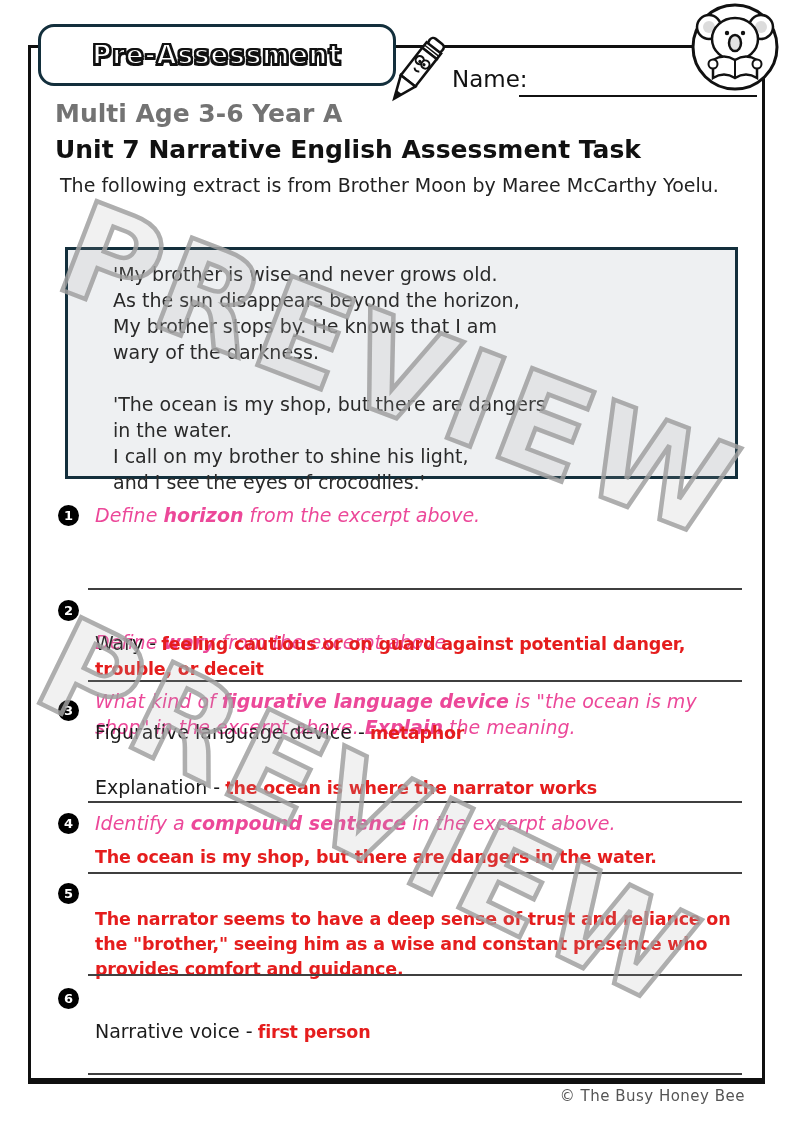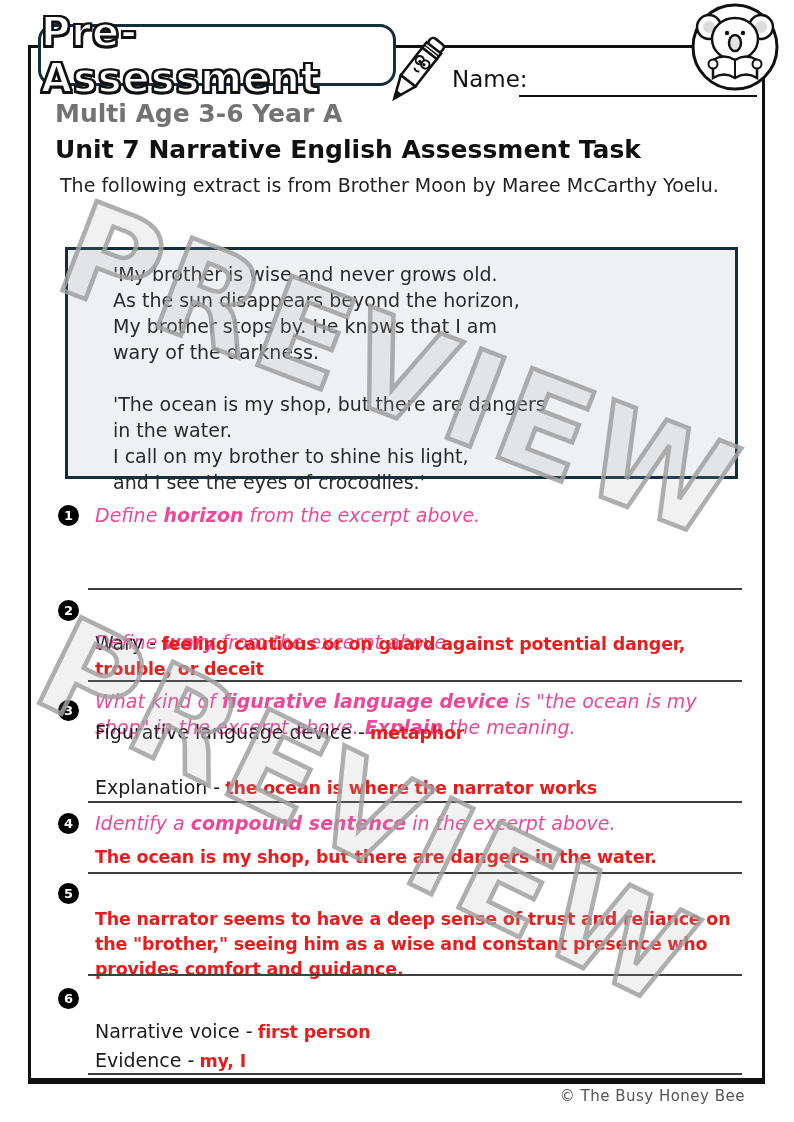--- a/index.html
+++ b/index.html
@@ -7,21 +7,21 @@
   .page{position:relative;width:794px;height:1122px;background:#fff;overflow:hidden;
         font-family:"DejaVu Sans","Liberation Sans",sans-serif;color:#1a1a1a;}
   .abs{position:absolute;}
 
   
   .frame{left:28px;top:45px;width:731px;height:1030px;border:3px solid #101010;border-bottom-width:6px;z-index:1;}
 
   
   .banner{left:38px;top:24px;width:352px;height:56px;background:#fff;border:3.5px solid var(--boxline);
           border-radius:16px;display:flex;align-items:center;justify-content:center;z-index:6;}
-  .banner-text{font-size:40px;font-weight:800;letter-spacing:1px;color:#fff;
+  .banner-text{font-size:26px;font-weight:800;letter-spacing:1px;color:#fff;
                -webkit-text-stroke:2px #111;
                text-shadow:-1.5px -1.5px 0 #111,1.5px -1.5px 0 #111,-1.5px 1.5px 0 #111,1.5px 1.5px 0 #111;}
   .pencil{left:376px;top:26px;z-index:7;}
   .koala{left:690px;top:2px;z-index:6;}
 
   .name-label{left:452px;top:66px;font-size:23px;color:#111;z-index:6;}
   .name-line{left:519px;top:68px;width:238px;height:27px;border-bottom:2.5px solid #111;z-index:6;}
 
   .program{left:55px;top:99px;font-size:25px;font-weight:bold;color:#737373;}
   .answer-key{left:336px;top:94px;font-size:32px;font-weight:800;color:var(--red);letter-spacing:1px;}
@@ -151,23 +151,20 @@
   <div class="abs qnum" style="left:58px;top:883px;">5</div>
   <div class="abs ans" style="left:95px;top:907px;">
     <span class="aval">The narrator seems to have a deep sense of trust and reliance on the "brother," seeing him as a wise and constant presence who provides comfort and guidance.</span>
   </div>
   <div class="abs divider" style="top:974px;"></div>
 
   <div class="abs qnum" style="left:58px;top:988px;">6</div>
   <div class="abs ans ansline" style="left:95px;top:1018px;">
     <span class="alabel">Narrative voice -</span> <span class="aval">first person</span>
   </div>
-  <div class="abs ans ansline" style="left:95px;top:1047px;">
-    <span class="alabel">Evidence -</span> <span class="aval">my, I</span>
-  </div>
   <div class="abs divider" style="top:1073px;border-top-width:2px;"></div>
 
   <div class="abs wm wm1">PREVIEW</div>
   <div class="abs wm wm2">PREVIEW</div>
 
   <div class="abs footer">© The Busy Honey Bee</div>
 
 </div>
 
 </body></html>

